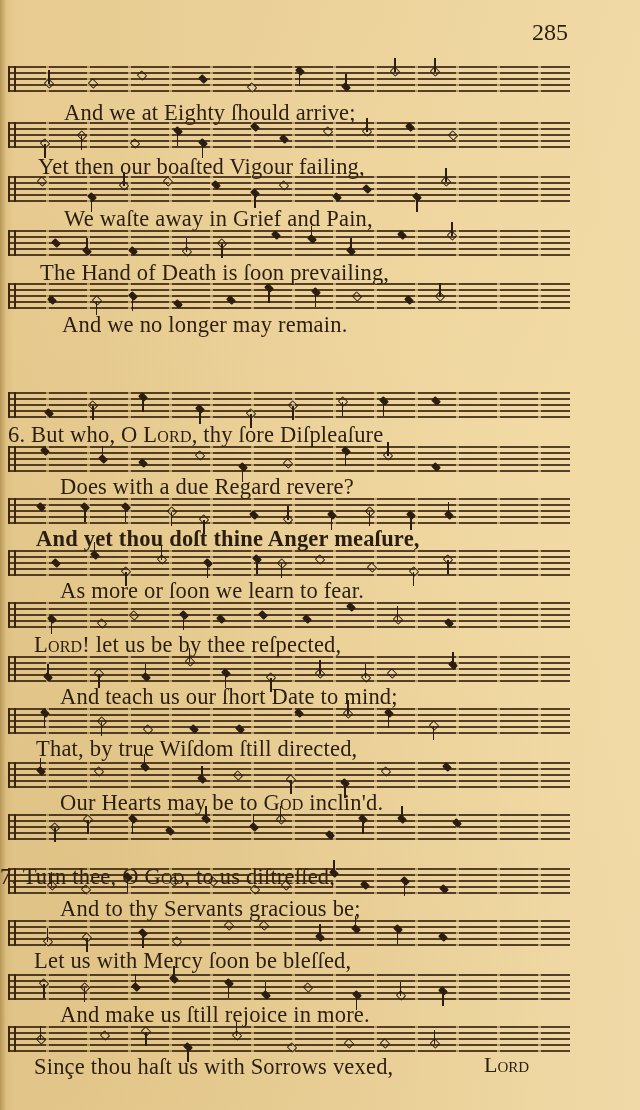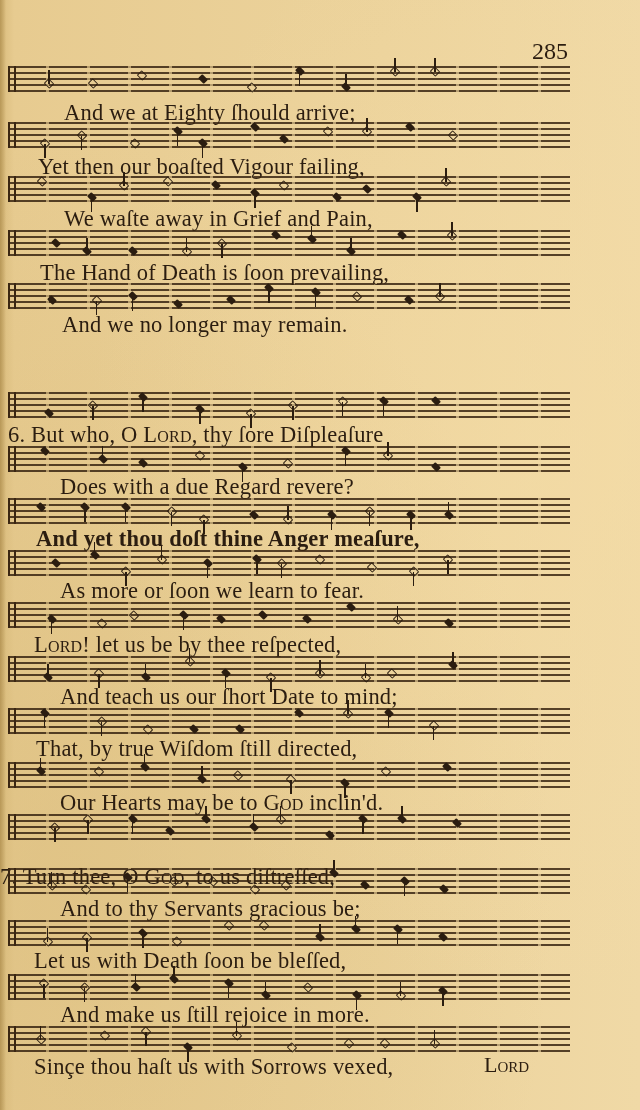--- a/index.html
+++ b/index.html
@@ -20,21 +20,21 @@
       background: linear-gradient(90deg, #b89858, rgba(0,0,0,0));
     }
     .header {
       position: absolute; top: 18px; left: 0; width: 640px; height: 40px;
     }
     .running-title {
       position: absolute; left: 146px; top: 0;
       font-size: 26px; letter-spacing: 14px; font-weight: bold;
     }
     .page-number {
-      position: absolute; left: 532px; top: 20px; font-size: 24px;
+      position: absolute; left: 532px; top: 1px; font-size: 24px;
     }
     .staff {
       position: absolute; left: 8px; width: 562px; height: 26px;
     }
     .staff .lines {
       position: absolute; inset: 0;
       background:
         repeating-linear-gradient(180deg,
           #3a2612 0px, #3a2612 2px,
           rgba(0,0,0,0) 2px, rgba(0,0,0,0) 6px);
@@ -402,21 +402,21 @@
         <div class="note open" style="left: 216.612px; top: 2px;"></div>
         <div class="note open" style="left: 251.559px; top: 2px;"></div>
         <div class="note" style="left: 308.209px; top: 14px;"></div>
         <div class="stem" style="left: 311.209px; top: 4px;"></div>
         <div class="note" style="left: 343.751px; top: 6px;"></div>
         <div class="stem" style="left: 346.751px; top: -4px;"></div>
         <div class="note" style="left: 385.955px; top: 6px;"></div>
         <div class="stem" style="left: 388.955px; top: 10px;"></div>
         <div class="note" style="left: 430.877px; top: 14px;"></div>
       </div>
-      <div class="lyric" style="left: 34px; top: 948px;">Let us with Death ſoon be bleſſed,</div>
+      <div class="lyric" style="left: 34px; top: 948px;">Let us with Mercy ſoon be bleſſed,</div>
       <div class="staff" style="top: 974px;">
         <div class="lines"></div>
         <div class="clef"></div>
         <div class="note open" style="left: 32.2015px; top: 6px;"></div>
         <div class="stem" style="left: 35.2015px; top: 10px;"></div>
         <div class="note open" style="left: 72.5676px; top: 10px;"></div>
         <div class="stem" style="left: 75.5676px; top: 14px;"></div>
         <div class="note" style="left: 123.707px; top: 10px;"></div>
         <div class="stem" style="left: 126.707px; top: 0px;"></div>
         <div class="note" style="left: 162.342px; top: 2px;"></div>

